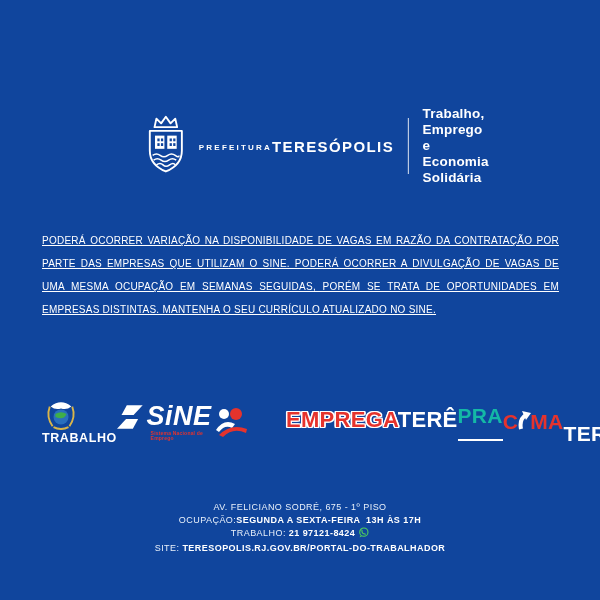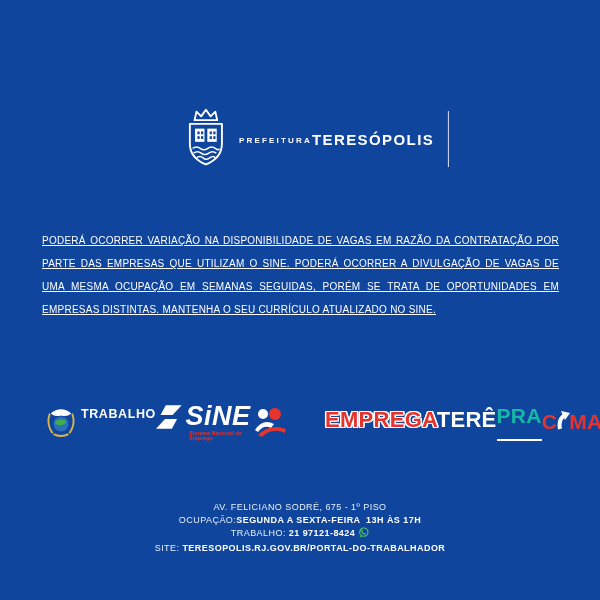--- a/index.html
+++ b/index.html
@@ -41,21 +41,21 @@
     margin:0;
     text-decoration:underline;
   }
 
   
   .logos{
     position:absolute;top:394px;left:42px;right:36px;height:56px;
     display:flex;align-items:center;justify-content:space-between;
   }
   .logo-item{display:flex;align-items:flex-start;}
-  .logo-trabalho{flex-direction:row;gap:1px;}
+  .logo-trabalho{flex-direction:column;gap:1px;}
   .trabalho-label{color:#fff;font-size:12.5px;font-weight:800;letter-spacing:.6px;}
   .logo-sine{gap:4px;}
   .sine-text{display:flex;flex-direction:column;line-height:1;}
   .sine-name{
     color:#fff;font-size:27px;font-weight:800;font-style:italic;
     letter-spacing:.5px;
   }
   .sine-subtitle{color:#e5332d;font-size:5px;font-weight:bold;margin:1px 0 0 4px;letter-spacing:.2px;}
   .logo-emprega{gap:6px;}
   .emprega-wordmark{font-size:22px;font-weight:800;letter-spacing:.3px;white-space:nowrap;}
@@ -115,20 +115,23 @@
         <g fill="none" stroke="#ffffff" stroke-width="1.6">
           <path d="M21 45 q4 -3 8 0 t8 0 t8 0 t4 0"></path>
           <path d="M22 50 q4 -3 8 0 t8 0 t8 0"></path>
           <path d="M25 55 q4 -3 7 0 t7 0 t6 0"></path>
         </g>
       </svg>
       <span class="crest-sub">PREFEITURA</span>
       <span class="crest-title">TERESÓPOLIS</span>
     </div>
     <div class="brand-divider"></div>
+    <div class="dept">Trabalho, Emprego
+e Economia
+Solidária</div>
   </div>
 
   <p class="message">PODERÁ OCORRER VARIAÇÃO NA DISPONIBILIDADE DE VAGAS EM RAZÃO DA CONTRATAÇÃO POR PARTE DAS EMPRESAS QUE UTILIZAM O SINE. PODERÁ OCORRER A DIVULGAÇÃO DE VAGAS DE UMA MESMA OCUPAÇÃO EM SEMANAS SEGUIDAS, PORÉM SE TRATA DE OPORTUNIDADES EM EMPRESAS DISTINTAS. MANTENHA O SEU CURRÍCULO ATUALIZADO NO SINE.</p>
 
   <div class="logos">
 
     <div class="logo-item logo-trabalho">
       <svg width="38" height="30" viewBox="0 0 40 32">
         <path d="M9 7 Q20 -2 31 7 Q26 11 20 9 Q14 11 9 7 Z" fill="#ffffff"></path>
         <circle cx="20" cy="18" r="8" fill="#2a6fbd"></circle>

